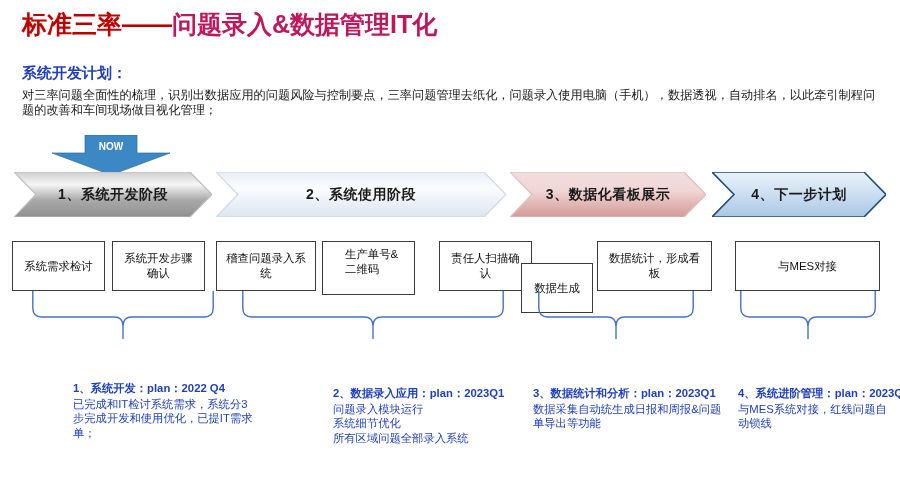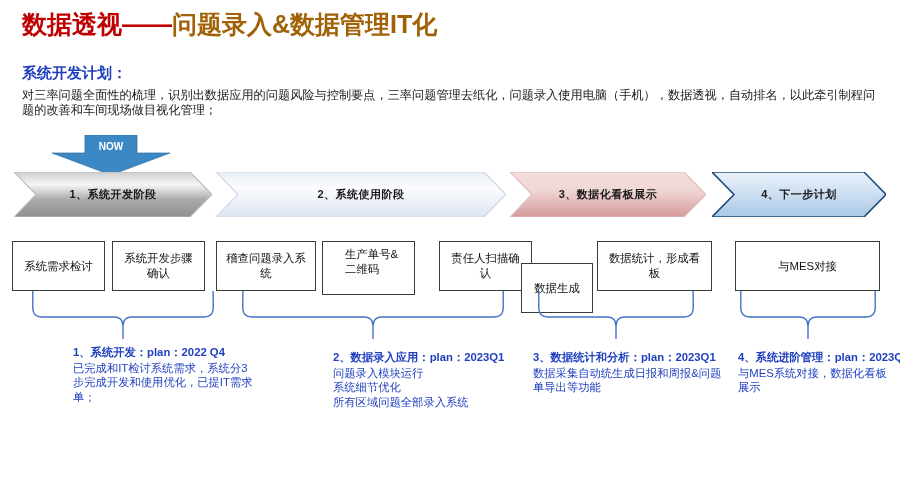--- a/index.html
+++ b/index.html
@@ -20,21 +20,21 @@
   #slide-title {
     position: absolute;
     left: 22px;
     top: 8px;
     font-size: 25px;
     font-weight: bold;
     letter-spacing: 0px;
     white-space: nowrap;
   }
   #slide-title .t-red  { color: #C00000; }
-  #slide-title .t-blue { color: #a16207; }
+  #slide-title .t-blue { color: #be185d; }
 
   #section-heading {
     position: absolute;
     left: 22px;
     top: 64px;
     font-size: 15px;
     font-weight: bold;
     color: #1F3FBF;
     white-space: nowrap;
   }
@@ -74,21 +74,21 @@
   .chevron {
     position: absolute;
     top: 172px;
     height: 45px;
     display: flex;
     align-items: center;
     justify-content: center;
     box-sizing: border-box;
   }
   .chevron .chev-label {
-    font-size: 11px;
+    font-size: 14px;
     font-weight: bold;
     color: #1a1a1a;
     white-space: nowrap;
     position: relative;
     z-index: 2;
     letter-spacing: 0.5px;
   }
   .chev-shape {
     position: absolute;
     left: 0; top: 0;
@@ -124,37 +124,38 @@
     top: 291px;
     height: 48px;
   }
 
   
   .annotation {
     position: absolute;
     color: #1F3FBF;
     font-size: 11.3px;
     line-height: 14.6px;
+    margin-top: 36px;
   }
   .annotation .ann-title {
     font-weight: bold;
     display: block;
     margin-bottom: 1px;
     white-space: nowrap;
   }
   .annotation .ann-body {
     display: block;
     white-space: pre-line;
   }
 </style>
 </head>
 <body>
 
 <div id="slide-title">
-  <span class="t-red">数据透视——</span><span class="t-blue">问题录入&amp;数据管理IT化</span>
+  <span class="t-red">标准三率——</span><span class="t-blue">问题录入&amp;数据管理IT化</span>
 </div>
 
 <div id="section-heading">系统开发计划：</div>
 
 <div id="intro-paragraph">对三率问题全面性的梳理，识别出数据应用的问题风险与控制要点，三率问题管理去纸化，问题录入使用电脑（手机），数据透视，自动排名，以此牵引制程问题的改善和车间现场做目视化管理；</div>
 
 <div id="now-arrow">
   <svg width="118" height="40" viewBox="0 0 118 40">
     <polygon points="33,0 85,0 85,18 118,18 59,40 0,18 33,18" fill="#3C88C4" stroke="#2E6E9E" stroke-width="0.7"></polygon>
   </svg>
@@ -267,15 +268,15 @@
       <span class="ann-body">问题录入模块运行
 系统细节优化
 所有区域问题全部录入系统</span>
     </div>
     <div class="annotation" style="left: 533px; top: 350px; width: 190px;">
       <span class="ann-title">3、数据统计和分析：plan：2023Q1</span>
       <span class="ann-body">数据采集自动统生成日报和周报&amp;问题单导出等功能</span>
     </div>
     <div class="annotation" style="left: 738px; top: 350px; width: 155px;">
       <span class="ann-title">4、系统进阶管理：plan：2023Q1</span>
-      <span class="ann-body">与MES系统对接，数据化看板展示</span>
+      <span class="ann-body">与MES系统对接，红线问题自动锁线</span>
     </div>
   </div>
 
 </body></html>

